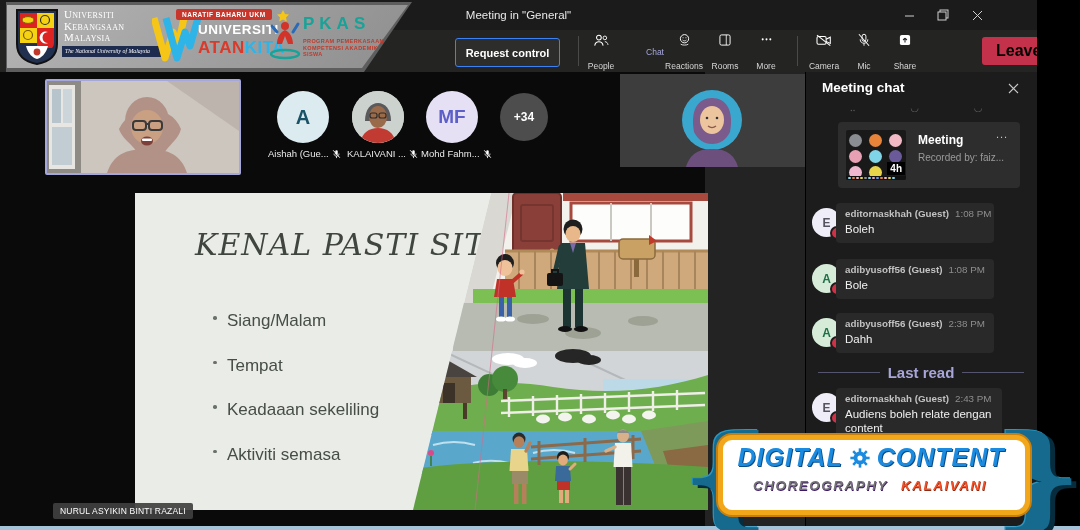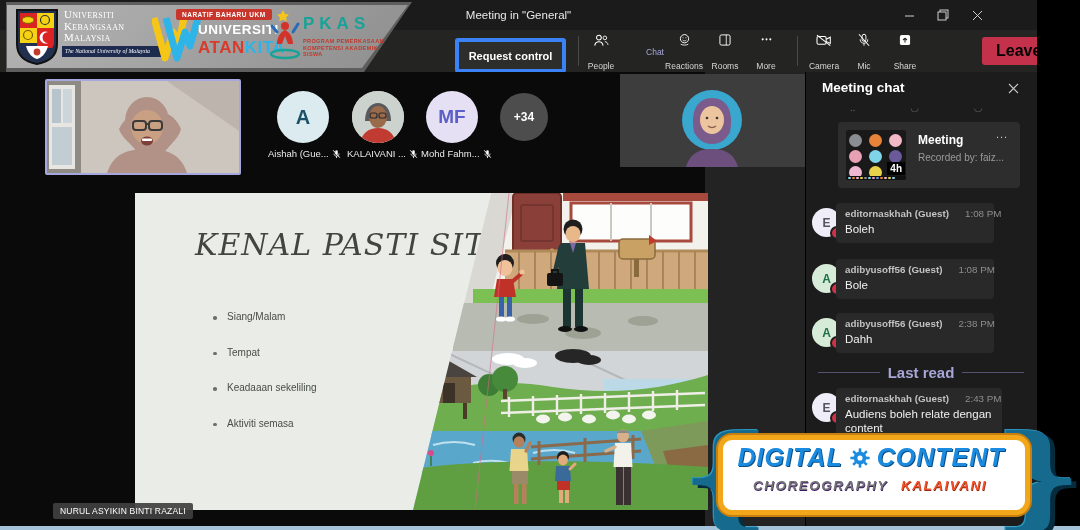--- a/index.html
+++ b/index.html
@@ -8,21 +8,21 @@
   .abs{position:absolute;}
 
   
   .titlebar{left:0;top:0;width:1037px;height:30px;background:#1b1b1b;}
   .win-title{left:0;top:0;width:1037px;height:30px;line-height:30px;text-align:center;
              color:#e8e8e8;font-size:11.5px;}
   .win-controls{right:43px;top:0;height:30px;display:flex;}
   .win-btn{width:34px;height:30px;display:flex;align-items:center;justify-content:center;color:#cfcfcf;}
 
   .toolbar{left:0;top:30px;width:1037px;height:42px;background:#242423;border-bottom:1px solid #000;}
-  .req-btn{left:455px;top:8px;width:103px;height:27px;background:#2d2d2c;border:4px solid #3b82f6;
+  .req-btn{left:455px;top:8px;width:103px;height:27px;background:#2d2d2c;border:1px solid #3b82f6;
            border-radius:3px;color:#fff;font-size:11px;font-weight:bold;display:flex;
            align-items:center;justify-content:center;}
   .vdiv{top:6px;width:1px;height:30px;background:#4a4a49;}
   .nav-item{top:3px;width:42px;height:38px;display:flex;flex-direction:column;align-items:center;gap:14px;}
   .nav-item .lbl{color:#d6d6d6;font-size:8.5px;}
   .nav-item.active .lbl{color:#a6a7dc;margin-left:24px;}
   .nav-underline{height:2px;width:26px;background:#8b8cc7;border-radius:2px;margin-top:1px;}
   .leave-btn{left:982px;top:7px;width:76px;height:28px;background:#c4314b;border-radius:3px;
              display:flex;align-items:center;color:#000000;font-size:16px;font-weight:bold;}
   .leave-main{display:flex;align-items:center;gap:5px;padding-left:9px;width:47px;height:100%;}
@@ -55,21 +55,21 @@
                overflow:hidden;background:#c9c2ba;}
   .spotlight-tile{left:620px;top:74px;width:185px;height:93px;background:#3d3d3d;overflow:hidden;}
   .avatar-bubble{border-radius:50%;display:flex;align-items:center;justify-content:center;
                  font-weight:bold;overflow:hidden;}
   .pname{color:#eaeaea;font-size:9.5px;display:flex;align-items:center;gap:3px;}
 
   
   .slide{left:135px;top:193px;width:573px;height:317px;background:#e9ece7;overflow:hidden;}
   .slide-title{left:60px;top:34px;color:#40463f;font-family:"DejaVu Serif",serif;
                font-style:italic;font-size:30px;letter-spacing:1px;}
-  .slide-bullets{left:78px;top:118px;color:#474d47;font-size:10px;}
+  .slide-bullets{left:78px;top:118px;color:#474d47;font-size:17px;}
   .slide-bullets div{margin-bottom:24.5px;position:relative;padding-left:14px;}
   .slide-bullets div::before{content:"";position:absolute;left:0;top:5px;width:3.5px;height:3.5px;
                border-radius:50%;background:#6a706a;}
   .illus{left:278px;top:0;width:295px;height:317px;
          clip-path:polygon(78px 0,295px 0,295px 317px,0 317px);}
   .presenter-pill{left:53px;top:503px;background:rgba(64,64,64,.92);color:#fff;font-size:8.5px;
                   padding:3px 7px;border-radius:2px;letter-spacing:.2px;z-index:20;}
 
   
   .chat-panel{left:805px;top:72px;width:232px;height:455px;background:#1c1c1c;border-left:1px solid #000;}
@@ -88,21 +88,21 @@
   .rec-title{left:80px;top:11px;color:#fff;font-size:12px;font-weight:bold;}
   .rec-menu{left:158px;top:6px;color:#c8c8c8;font-size:11px;letter-spacing:1px;}
   .rec-by{left:80px;top:30px;color:#9a9a9a;font-size:10px;}
 
   .msg-avatar{width:29px;height:29px;border-radius:50%;display:flex;align-items:center;
               justify-content:center;font-size:12px;font-weight:bold;}
   .presence{position:absolute;width:10px;height:10px;border-radius:50%;background:#cc3349;
             border:2px solid #1c1c1c;right:-3px;bottom:-3px;}
   .bubble{background:#292929;border-radius:4px;padding:5px 9px 7px 9px;width:140px;}
   .bubble .hdr{font-size:9.8px;color:#c2c2c2;font-weight:bold;white-space:nowrap;}
-  .bubble .hdr .t{color:#8d8d8d;font-weight:normal;margin-left:16px;}
+  .bubble .hdr .t{color:#8d8d8d;font-weight:normal;margin-left:6px;}
   .bubble .txt{font-size:11.5px;color:#f0f0f0;margin-top:3px;line-height:14px;}
   .lastread{left:818px;top:364px;width:206px;display:flex;align-items:center;gap:8px;
             color:#a8a6d8;font-size:15px;font-weight:bold;}
   .lastread::before,.lastread::after{content:"";flex:1;height:1px;background:#55546e;}
   .compose-row{left:822px;top:500px;width:200px;display:flex;gap:12px;color:#9a9a9a;font-size:11px;
                align-items:center;}
   .compose-row .gif{border:1px solid #9a9a9a;border-radius:2px;font-size:6px;padding:0 2px;}
 
   
   .right-margin{left:1037px;top:0;width:43px;height:530px;background:#000;}

